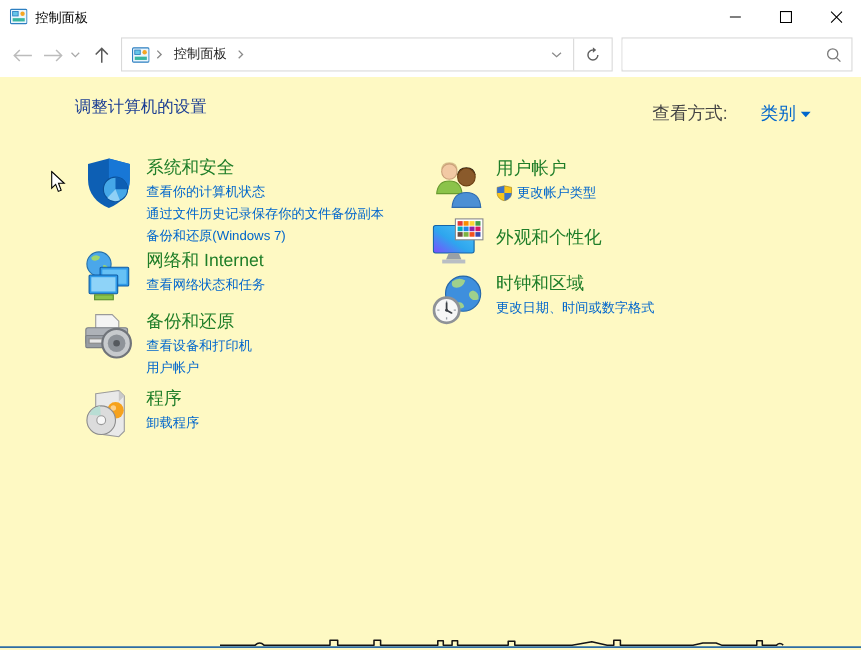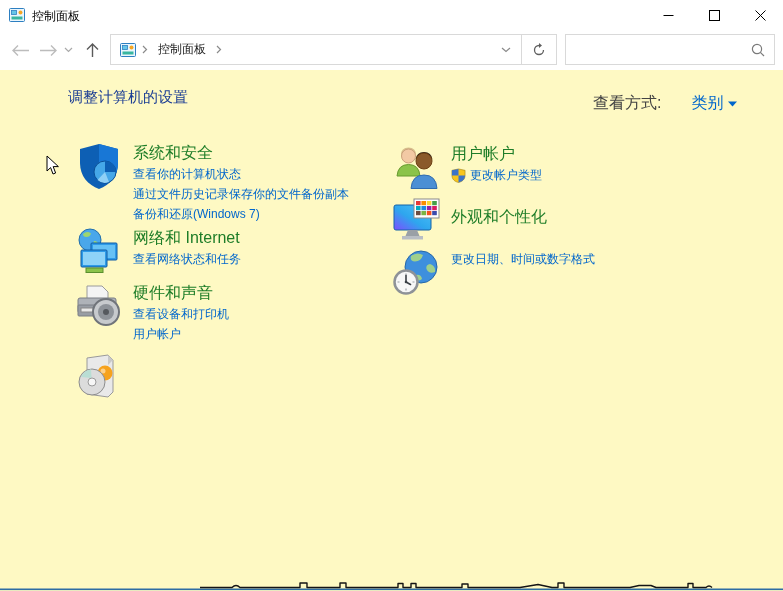--- a/index.html
+++ b/index.html
@@ -213,38 +213,42 @@
           <path d="M12 4 h15 l6 6 v9 H12 Z" fill="#f4f4f4" stroke="#9a9a9a"></path>
           <rect x="3" y="16" width="38" height="15" rx="2" fill="#aeb2b8" stroke="#7b7f85"></rect>
           <rect x="3" y="23" width="38" height="11" rx="1" fill="#989da4" stroke="#7b7f85"></rect>
           <rect x="6" y="26" width="13" height="4" fill="#e8e8e8" stroke="#888"></rect>
           <circle cx="31" cy="30" r="13" fill="#c7cacd" stroke="#70747a" stroke-width="2"></circle>
           <circle cx="31" cy="30" r="8" fill="#8e9399"></circle>
           <circle cx="31" cy="30" r="3" fill="#55595e"></circle>
         </svg>
     </span>
     <div class="cat-body">
-      <a class="cat-title">硬件和声音</a>
+      <a class="cat-title">备份和还原</a>
       <a class="cat-link">查看设备和打印机</a>
       <a class="cat-link">用户帐户</a>
     </div>
   </div>
 
   <div class="category" style="left:75px;top:352px">
     <span class="cat-icon">
       <svg viewBox="0 0 48 48">
           <path d="M12 6 L33 3 L38 8 V40 L33 45 L12 42 Z" fill="#e9e9e9" stroke="#9a9a9a"></path>
           <path d="M33 3 L38 8 L33 13 Z" fill="#c9c9c9"></path>
           <circle cx="30" cy="21" r="7.5" fill="#f6a21d"></circle>
           <circle cx="28" cy="19" r="2.5" fill="#fdd089"></circle>
           <circle cx="17" cy="30" r="13" fill="#dcdcdc" stroke="#8c8c8c"></circle>
           <path d="M6 25 A13 13 0 0 1 16 17.2 L16.6 26 Z" fill="#b9ded4"></path>
           <circle cx="17" cy="30" r="4" fill="#f7f7f7" stroke="#9a9a9a"></circle>
         </svg>
     </span>
+    <div class="cat-body">
+      <a class="cat-title">程序</a>
+      <a class="cat-link">卸载程序</a>
+    </div>
   </div>
 
   <div class="category" style="left:393px;top:143px">
     <span class="cat-icon">
       <svg viewBox="0 0 48 48">
           <path d="M8 12 q0 -7.5 7.5 -7.5 q7.5 0 7.5 7.5 l-2.5 -2 q-5 3 -10 0 Z" fill="#d9c08e"></path>
           <circle cx="15.5" cy="13" r="7" fill="#f2c9a4" stroke="#caa07a"></circle>
           <path d="M4 33 q1 -11.5 11.5 -11.5 q10.5 0 11.5 11.5 Z" fill="#8bc34a" stroke="#679a2f"></path>
           <path d="M22.5 16.5 q1 -7.5 8.5 -7.5 q7.5 0 8.5 7.5 q-4.5 -3.5 -8.5 -3.5 q-4 0 -8.5 3.5 Z" fill="#2f2218"></path>
           <circle cx="31" cy="18" r="8" fill="#8a5a2b" stroke="#6e4114"></circle>
@@ -306,20 +310,21 @@
       <svg viewBox="0 0 48 48">
           <circle cx="28" cy="19" r="16" fill="#3e8fdd" stroke="#2668a8"></circle>
           <path d="M18 8 q6 -4.5 12 -1 q-2 6.5 -8 6.5 q-5.5 0 -4 -5.5 Z M37 16 q6 2 5 8 q-6 2.5 -8.5 -3 q-1 -4 3.5 -5 Z M23 27 q5 -1 6 4 q-4 3 -7 0 Z" fill="#9fd08c"></path>
           <circle cx="13" cy="34" r="11.5" fill="#f7f7f7" stroke="#8e9297" stroke-width="2.5"></circle>
           <path d="M13 25.5 v2 M13 40.5 v2 M4.5 34 h2 M19.5 34 h2" stroke="#9aa0a6" stroke-width="1.2"></path>
           <path d="M13 34 V27.5 M13 34 L17.5 36.5" stroke="#3a3f45" stroke-width="1.6" stroke-linecap="round"></path>
           <circle cx="13" cy="34" r="1.3" fill="#3a3f45"></circle>
         </svg>
     </span>
     <div class="cat-body">
+      <a class="cat-title">时钟和区域</a>
       <a class="cat-link">更改日期、时间或数字格式</a>
     </div>
   </div>
 
 
   <span class="cursor">
     <svg width="14" height="21">
         <path d="M1 1 L1 16 L4.6 12.6 L7 19 L9.6 18 L7.2 11.6 L12.4 11.6 Z" fill="#fff" stroke="#000" stroke-width="1"></path>
       </svg>
   </span>

